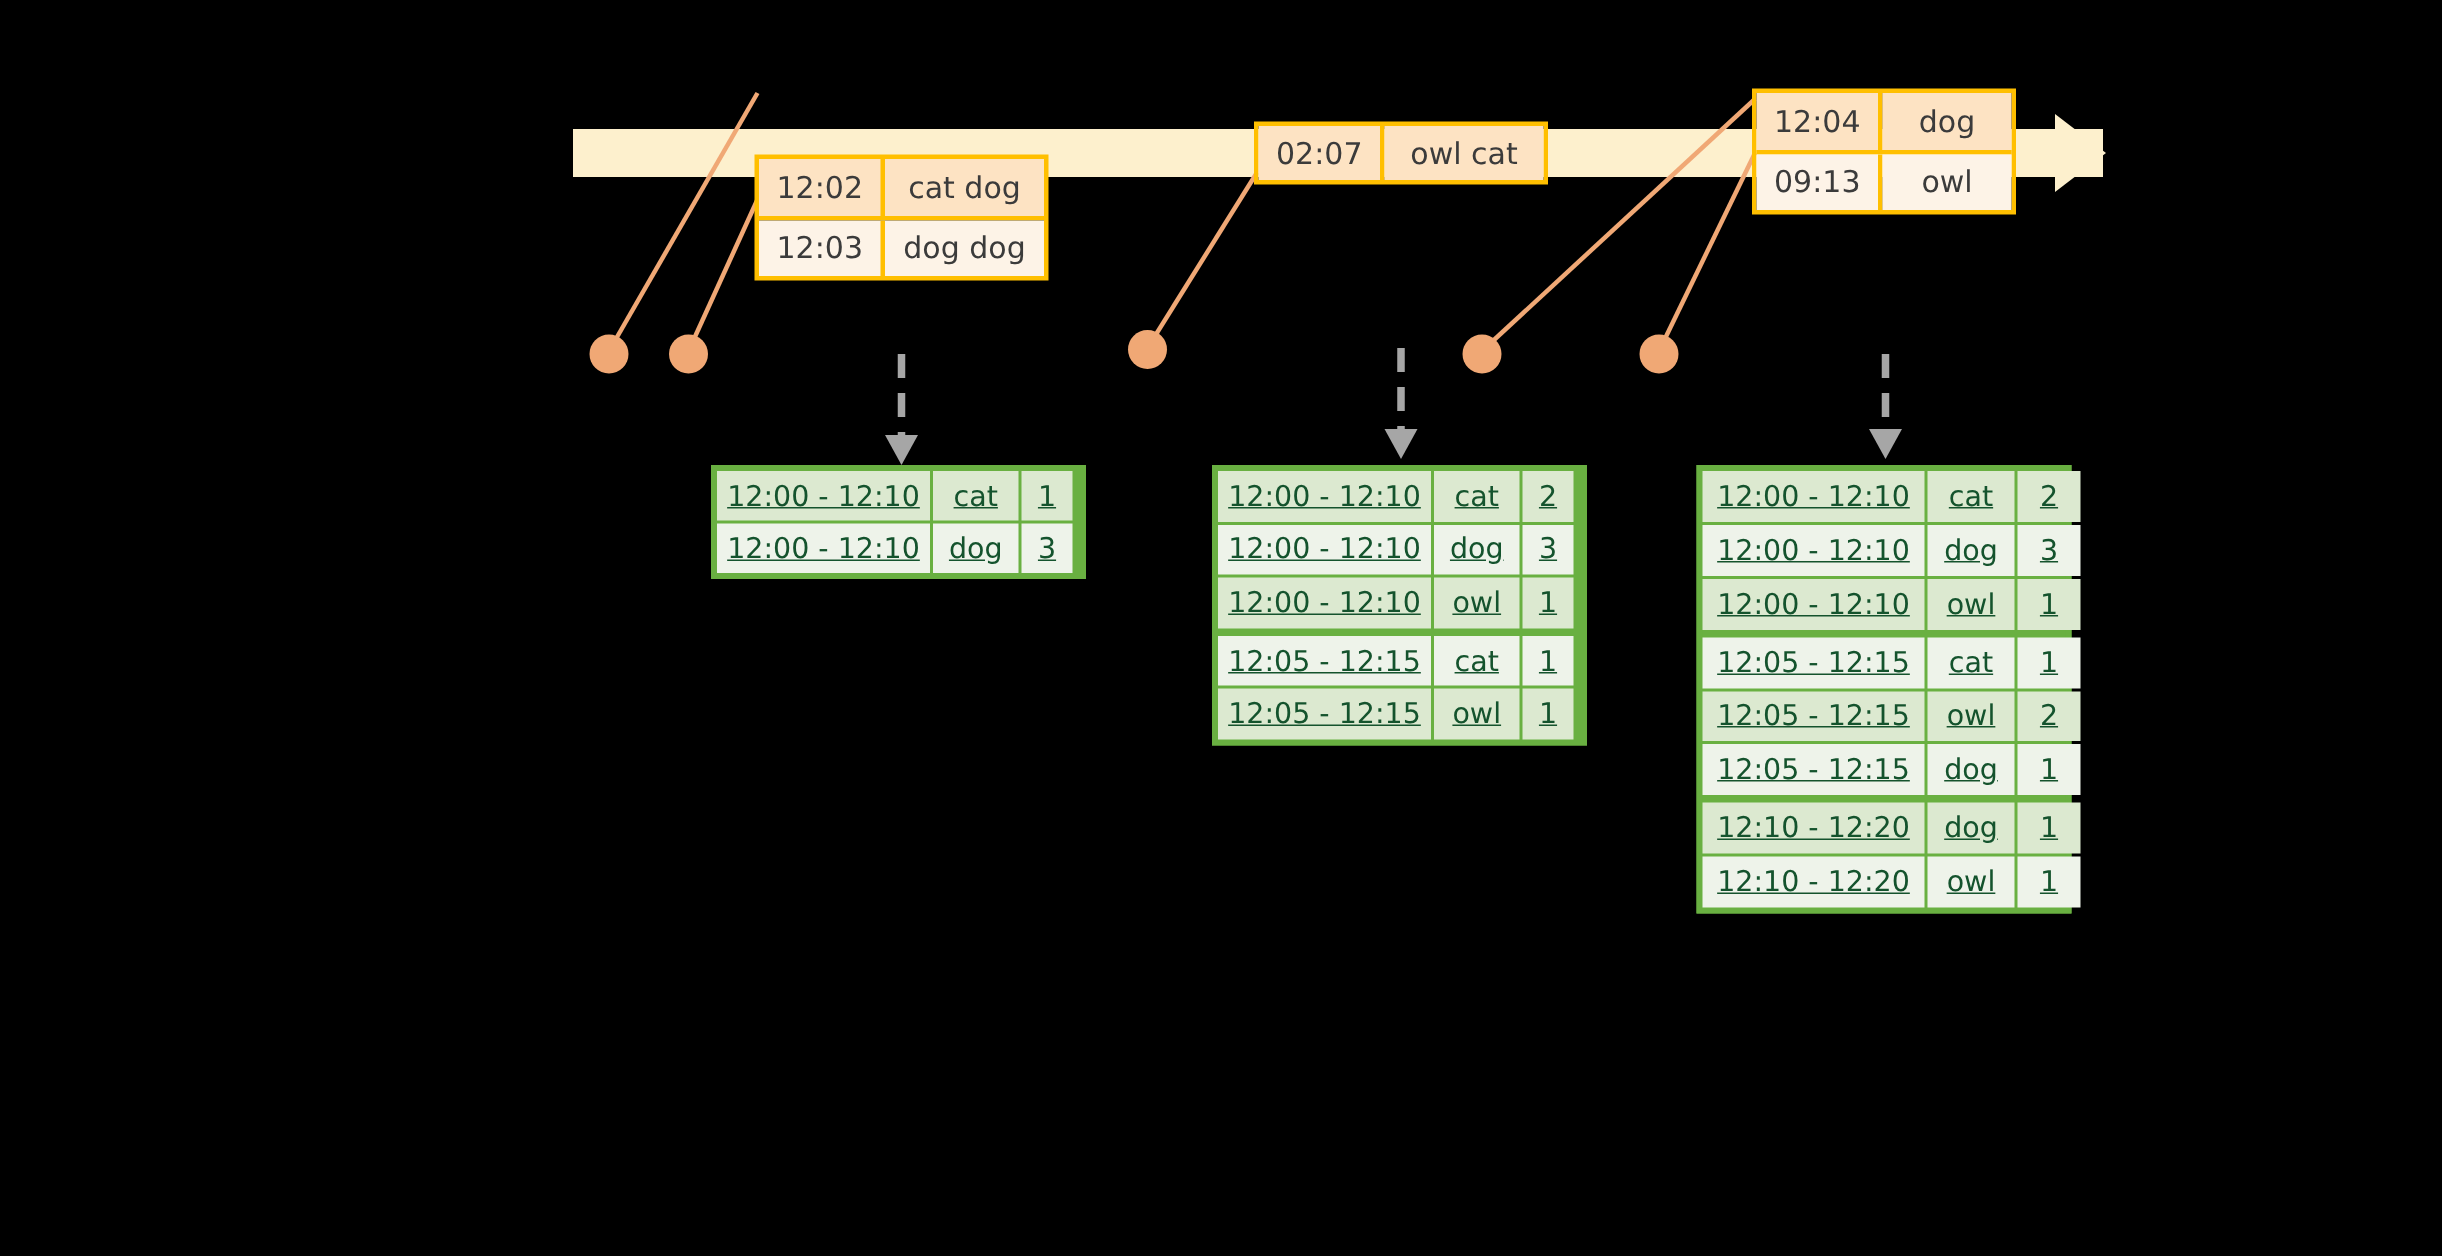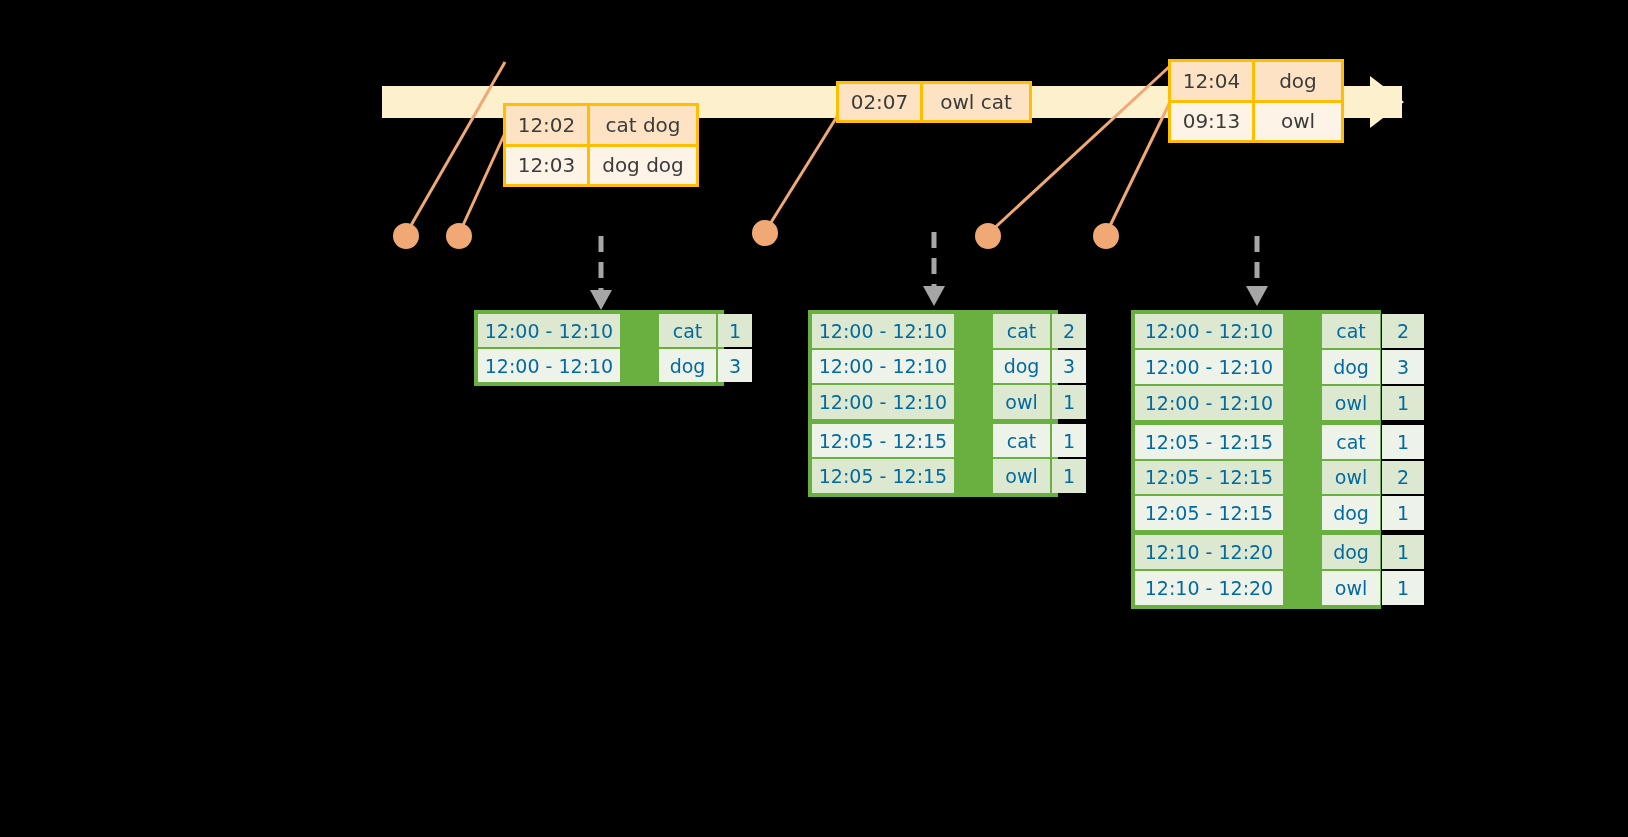--- a/index.html
+++ b/index.html
@@ -83,28 +83,29 @@
     display: flex;
     gap: 2px;
     height: 35px;
   }
   .res-row.grp-end { margin-bottom: 3px; }
   .res-cell {
     display: flex;
     align-items: center;
     justify-content: center;
     font-size: 19px;
-    color: #0369a1;
+    color: #14532d;
     box-sizing: border-box;
     white-space: nowrap;
+    text-decoration: underline;
   }
   .res-row.dark .res-cell { background: #dce9d0; }
   .res-row.lite .res-cell { background: #eef3ea; }
   .c-window { flex: 0 0 142px; }
-  .c-word   { flex: 0 0 57px; margin-left: 37px; }
+  .c-word   { flex: 0 0 57px; }
   .c-count  { flex: 0 0 34px; }
 
   .wide .c-window { flex: 0 0 148px; }
   .wide .c-word   { flex: 0 0 58px; }
   .wide .c-count  { flex: 0 0 42px; }
 </style>
 </head>
 <body>
 
 <div id="stage">

